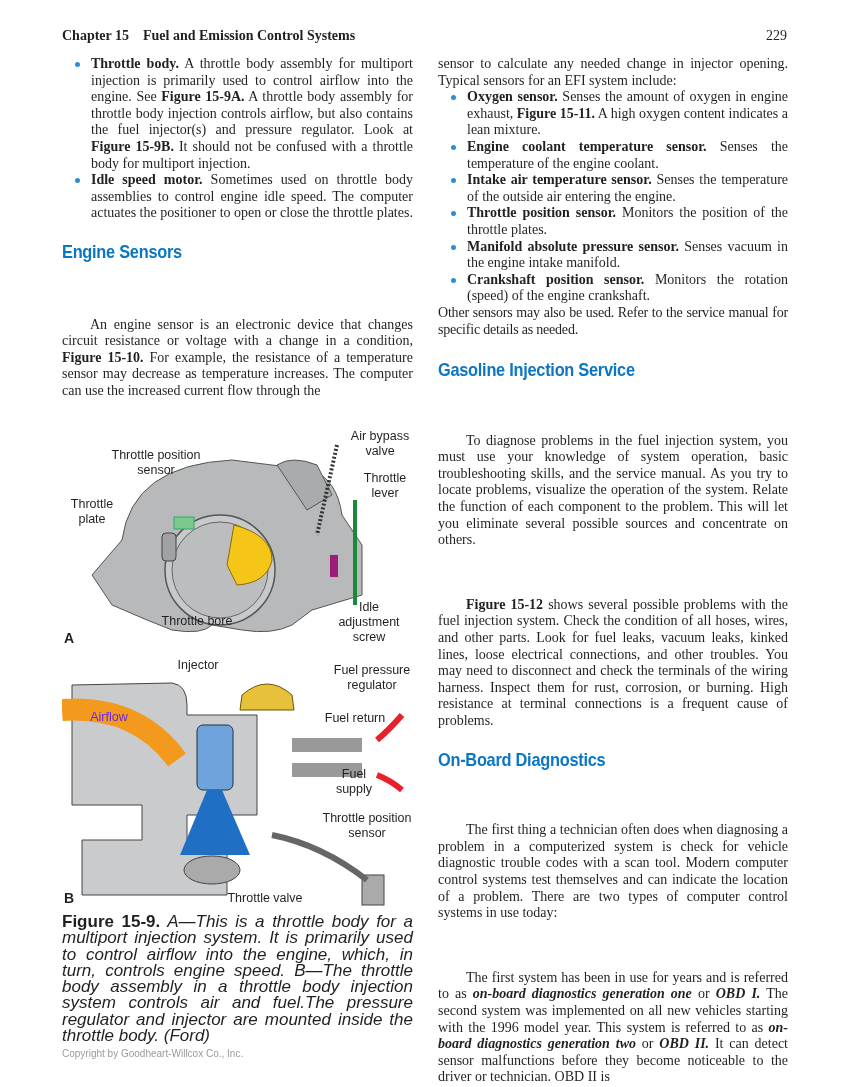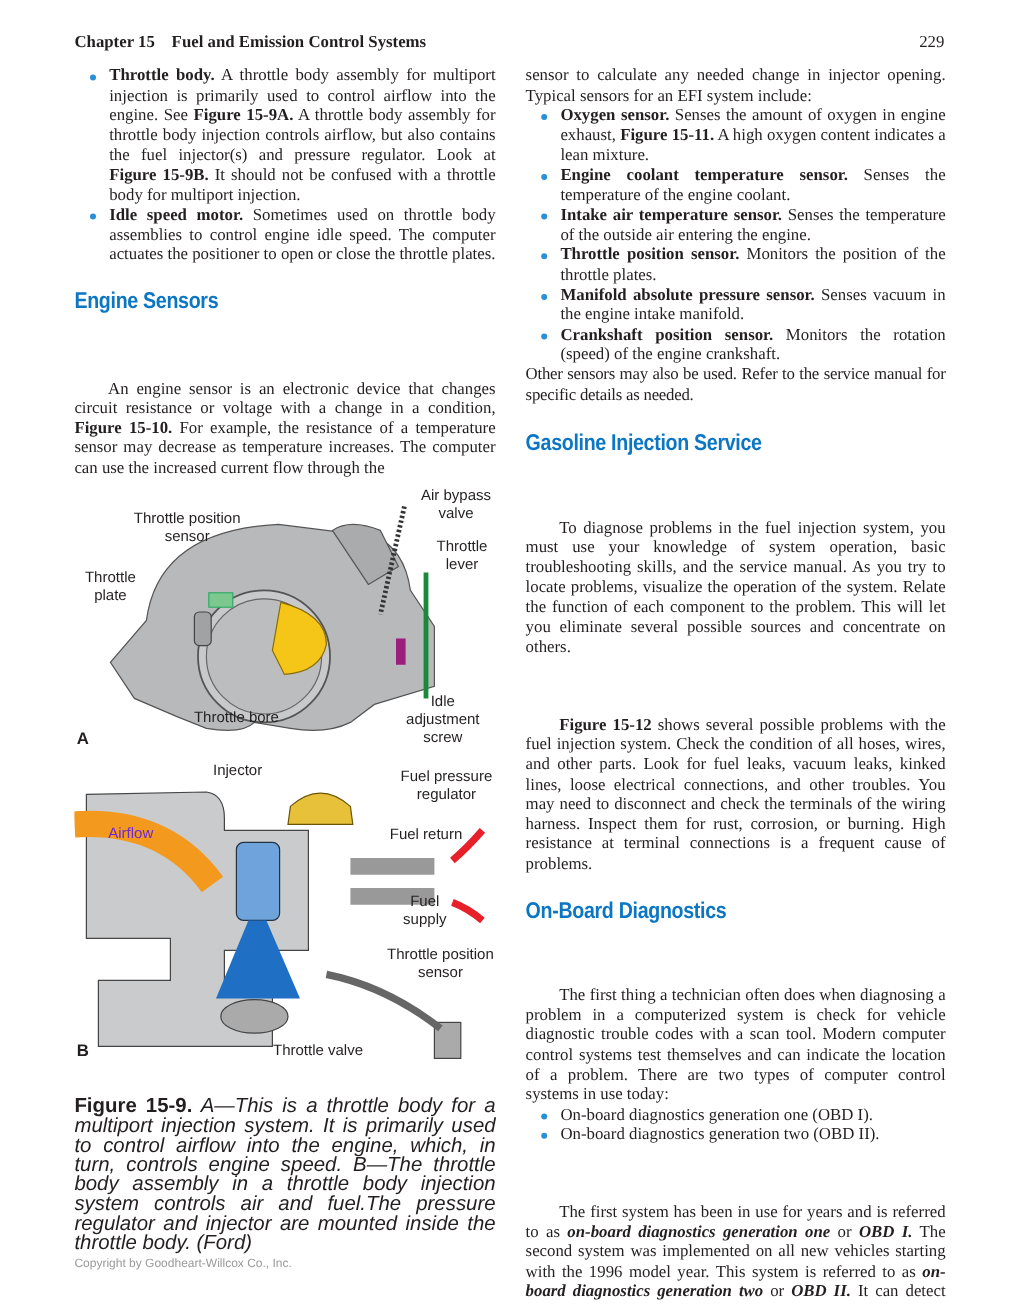--- a/index.html
+++ b/index.html
@@ -12,21 +12,21 @@
   .col-left { left: 62px; width: 351px; top: 56px; }
   .col-right { left: 438px; width: 350px; top: 56px; }
   p { margin: 0; }
   .indent { text-indent: 28px; margin-top: 48px; }
   ul.bul { list-style: none; margin: 0; padding: 0 0 0 29px; }
   ul.bul li { position: relative; margin: 0; }
   ul.bul li::before { content: ""; position: absolute; left: -16px; top: 6px; width: 5px; height: 5px;
                       border-radius: 50%; background: #2a8fd6; }
   h2.sec { font-family: "Liberation Sans", "DejaVu Sans", sans-serif; font-weight: bold; color: #0b76c3;
            font-size: 19px; margin: 0; letter-spacing: -0.3px; transform: scaleX(0.86); transform-origin: left; }
-  .figure { position: absolute; left: 62px; top: 402px; width: 352px; height: 490px; }
+  .figure { position: absolute; left: 62px; top: 425px; width: 352px; height: 490px; }
   .fig-label { position: absolute; font-family: "Liberation Sans", "DejaVu Sans", sans-serif; font-size: 12.5px;
                line-height: 15px; color: #231f20; text-align: center; }
   .panel-letter { position: absolute; font-family: "Liberation Sans", "DejaVu Sans", sans-serif; font-weight: bold; font-size: 14px; }
   .caption { position: absolute; left: 62px; top: 914px; width: 351px; font-family: "Liberation Sans", "DejaVu Sans", sans-serif;
              font-size: 17px; line-height: 16.3px; font-style: italic; text-align: justify; color: #231f20; }
   .caption b { font-style: normal; }
   .copyright { position: absolute; left: 62px; top: 1048px; font-family: "Liberation Sans", "DejaVu Sans", sans-serif;
                font-size: 10px; color: #9a9a9a; }
 </style>
 </head>
@@ -114,20 +114,16 @@
   <p style="letter-spacing:-0.2px">Other sensors may also be used. Refer to the service manual for specific details as needed.</p>
   <div style="height:24px"></div>
   <h2 class="sec">Gasoline Injection Service</h2>
   <div style="height:6px"></div>
   <p class="indent">To diagnose problems in the fuel injection system, you must use your knowledge of system operation, basic troubleshooting skills, and the service manual. As you try to locate problems, visualize the operation of the system. Relate the function of each component to the problem. This will let you eliminate several possible sources and concentrate on others.</p>
   <p class="indent"><b>Figure 15-12</b><span> shows several possible problems with the fuel injection system. Check the condition of all hoses, wires, and other parts. Look for fuel leaks, vacuum leaks, kinked lines, loose electrical connections, and other troubles. You may need to disconnect and check the terminals of the wiring harness. Inspect them for rust, corrosion, or burning. High resistance at terminal connections is a frequent cause of problems.</span></p>
   <div style="height:22px"></div>
   <h2 class="sec">On-Board Diagnostics</h2>
   <div style="height:6px"></div>
   <p class="indent">The first thing a technician often does when diagnosing a problem in a computerized system is check for vehicle diagnostic trouble codes with a scan tool. Modern computer control systems test themselves and can indicate the location of a problem. There are two types of computer control systems in use today:</p>
-  <ul class="bul">
-    <li>On-board diagnostics generation one (OBD I).</li>
-    <li>On-board diagnostics generation two (OBD II).</li>
-  </ul>
   <p class="indent"><span>The first system has been in use for years and is referred to as </span><b><i>on-board diagnostics generation one</i></b><span> or </span><b><i>OBD I.</i></b><span> The second system was implemented on all new vehicles starting with the 1996 model year. This system is referred to as </span><b><i>on-board diagnostics generation two</i></b><span> or </span><b><i>OBD II.</i></b><span> It can detect sensor malfunctions before they become noticeable to the driver or technician. OBD II is</span></p>
 </div>
 
 <div class="copyright">Copyright by Goodheart-Willcox Co., Inc.</div>
 
 </body></html>

